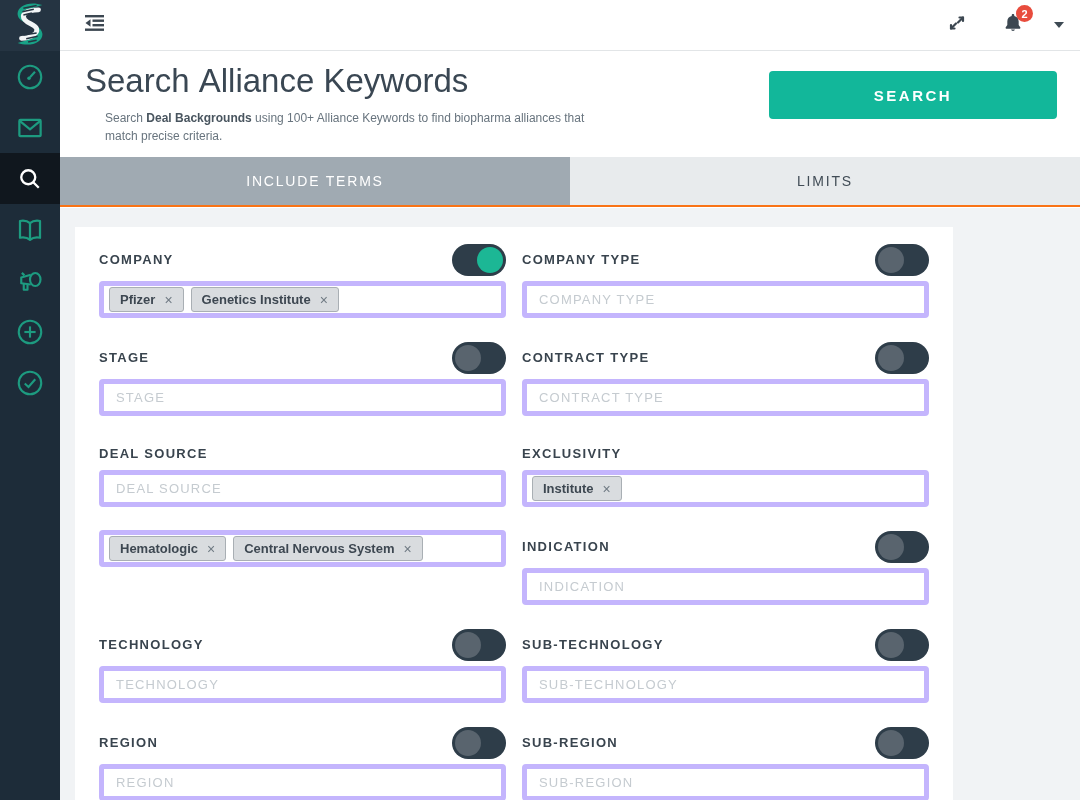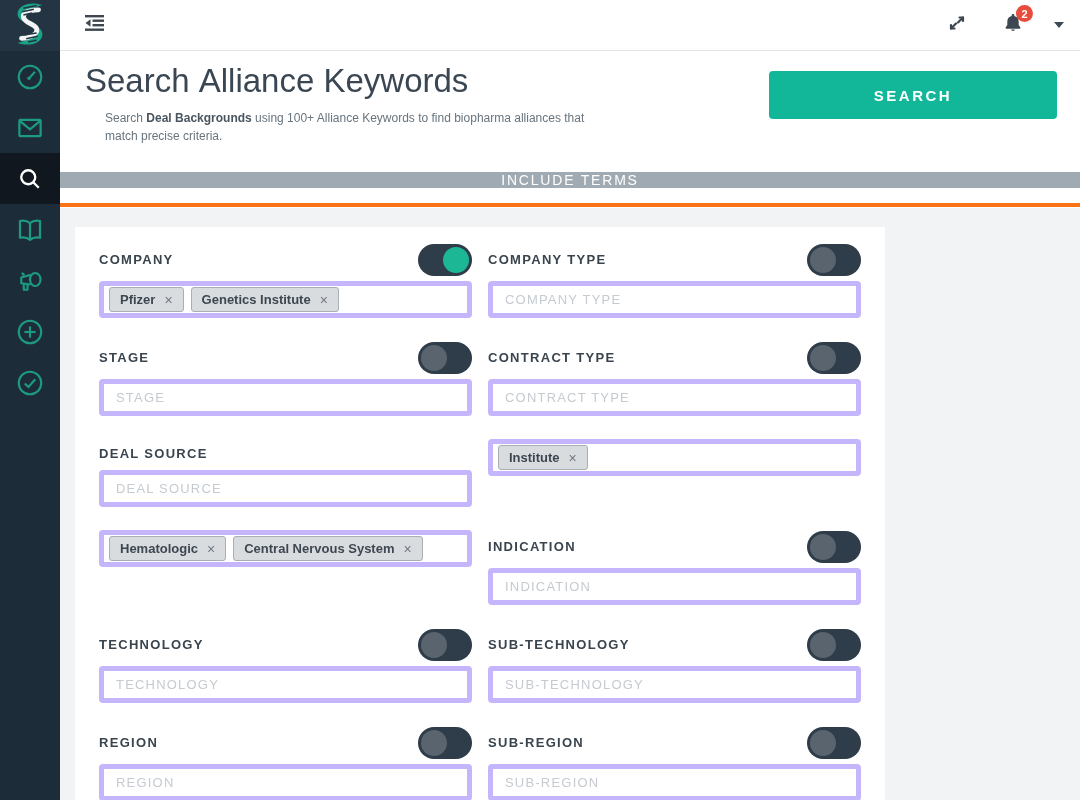--- a/index.html
+++ b/index.html
@@ -34,28 +34,28 @@
   .title { position:absolute; left:25px; top:10px; font-size:33px; font-weight:300; color:#3a4753; }
   .title b { font-weight:400; }
   .subtitle { position:absolute; left:25px; top:57px; width:505px; font-size:12px; color:#68747e; line-height:1.5;margin-left:20px; }
   .subtitle b { color:#49555f; }
   .search-btn { position:absolute; right:23px; top:19px; width:288px; height:48px; background:#12b79a;
                 color:#fff; border:none; border-radius:4px; font-family:inherit; font-size:15px;
                 font-weight:700; letter-spacing:2.5px; cursor:pointer; }
 
   
   .tabs { position:absolute; left:60px; top:157px; width:1020px; height:50px; display:flex;
-          border-bottom:4px solid #f97316;align-items:center; }
+          border-bottom:2px solid #f97316; }
   .tab { flex:1; display:flex; align-items:center; justify-content:center; background:#e8ebed;
          color:#414c56; font-size:14px; letter-spacing:1.8px; cursor:pointer; }
   .tab.active { background:#a0aab2; color:#fff; }
 
   
   .content { position:absolute; left:60px; top:208px; width:1020px; height:592px; background:#f1f3f5; }
-  .card { position:absolute; left:15px; top:19px; width:810px; height:573px; background:#fff;
+  .card { position:absolute; left:15px; top:19px; width:878px; height:573px; background:#fff;
           padding:16px 24px; overflow:hidden; }
 
   .fields-grid { display:grid; grid-template-columns:1fr 1fr; column-gap:16px; }
   .field { margin-bottom:23px; }
   .field-head { height:33px; display:flex; align-items:center; justify-content:space-between; margin-bottom:5px; }
   .field-head.no-toggle { height:26px; align-items:flex-end; padding-bottom:4px; }
   .field-label { font-size:13px; font-weight:700; letter-spacing:1.3px; color:#39444e; }
 
   .toggle { position:relative; width:54px; height:32px; border-radius:16px; background:#2e3d49;
             cursor:pointer; flex:none; }
@@ -194,20 +194,21 @@
   </div>
 
   <div class="header">
     <div class="title"><span>Search </span><b>Alliance Keywords</b></div>
     <div class="subtitle"><span>Search </span><b>Deal Backgrounds</b><span> using 100+ Alliance Keywords to find biopharma alliances that match precise criteria.</span></div>
     <button class="search-btn">SEARCH</button>
   </div>
 
   <div class="tabs" id="tabs">
       <div class="tab active">INCLUDE TERMS</div>
+      <div class="tab">LIMITS</div>
     </div>
 
   <div class="content">
     <div class="card">
       <div class="fields-grid" id="fields-grid">
           <div class="field">
             <div class="field-head">
               <span class="field-label">COMPANY</span>
               <div class="toggle on">
                 <span class="knob"></span>
@@ -259,20 +260,23 @@
           </div>
           <div class="field">
             <div class="field-head no-toggle">
               <span class="field-label">DEAL SOURCE</span>
             </div>
             <div class="input-box">
               <span class="placeholder">DEAL SOURCE</span>
             </div>
           </div>
           <div class="field">
+            <div class="field-head no-toggle">
+              <span class="field-label">EXCLUSIVITY</span>
+            </div>
             <div class="input-box">
               <span class="tag">
                 <span>Institute</span>
                 <span class="x">×</span>
               </span>
             </div>
           </div>
           <div class="field">
             <div class="input-box">
               <span class="tag">

